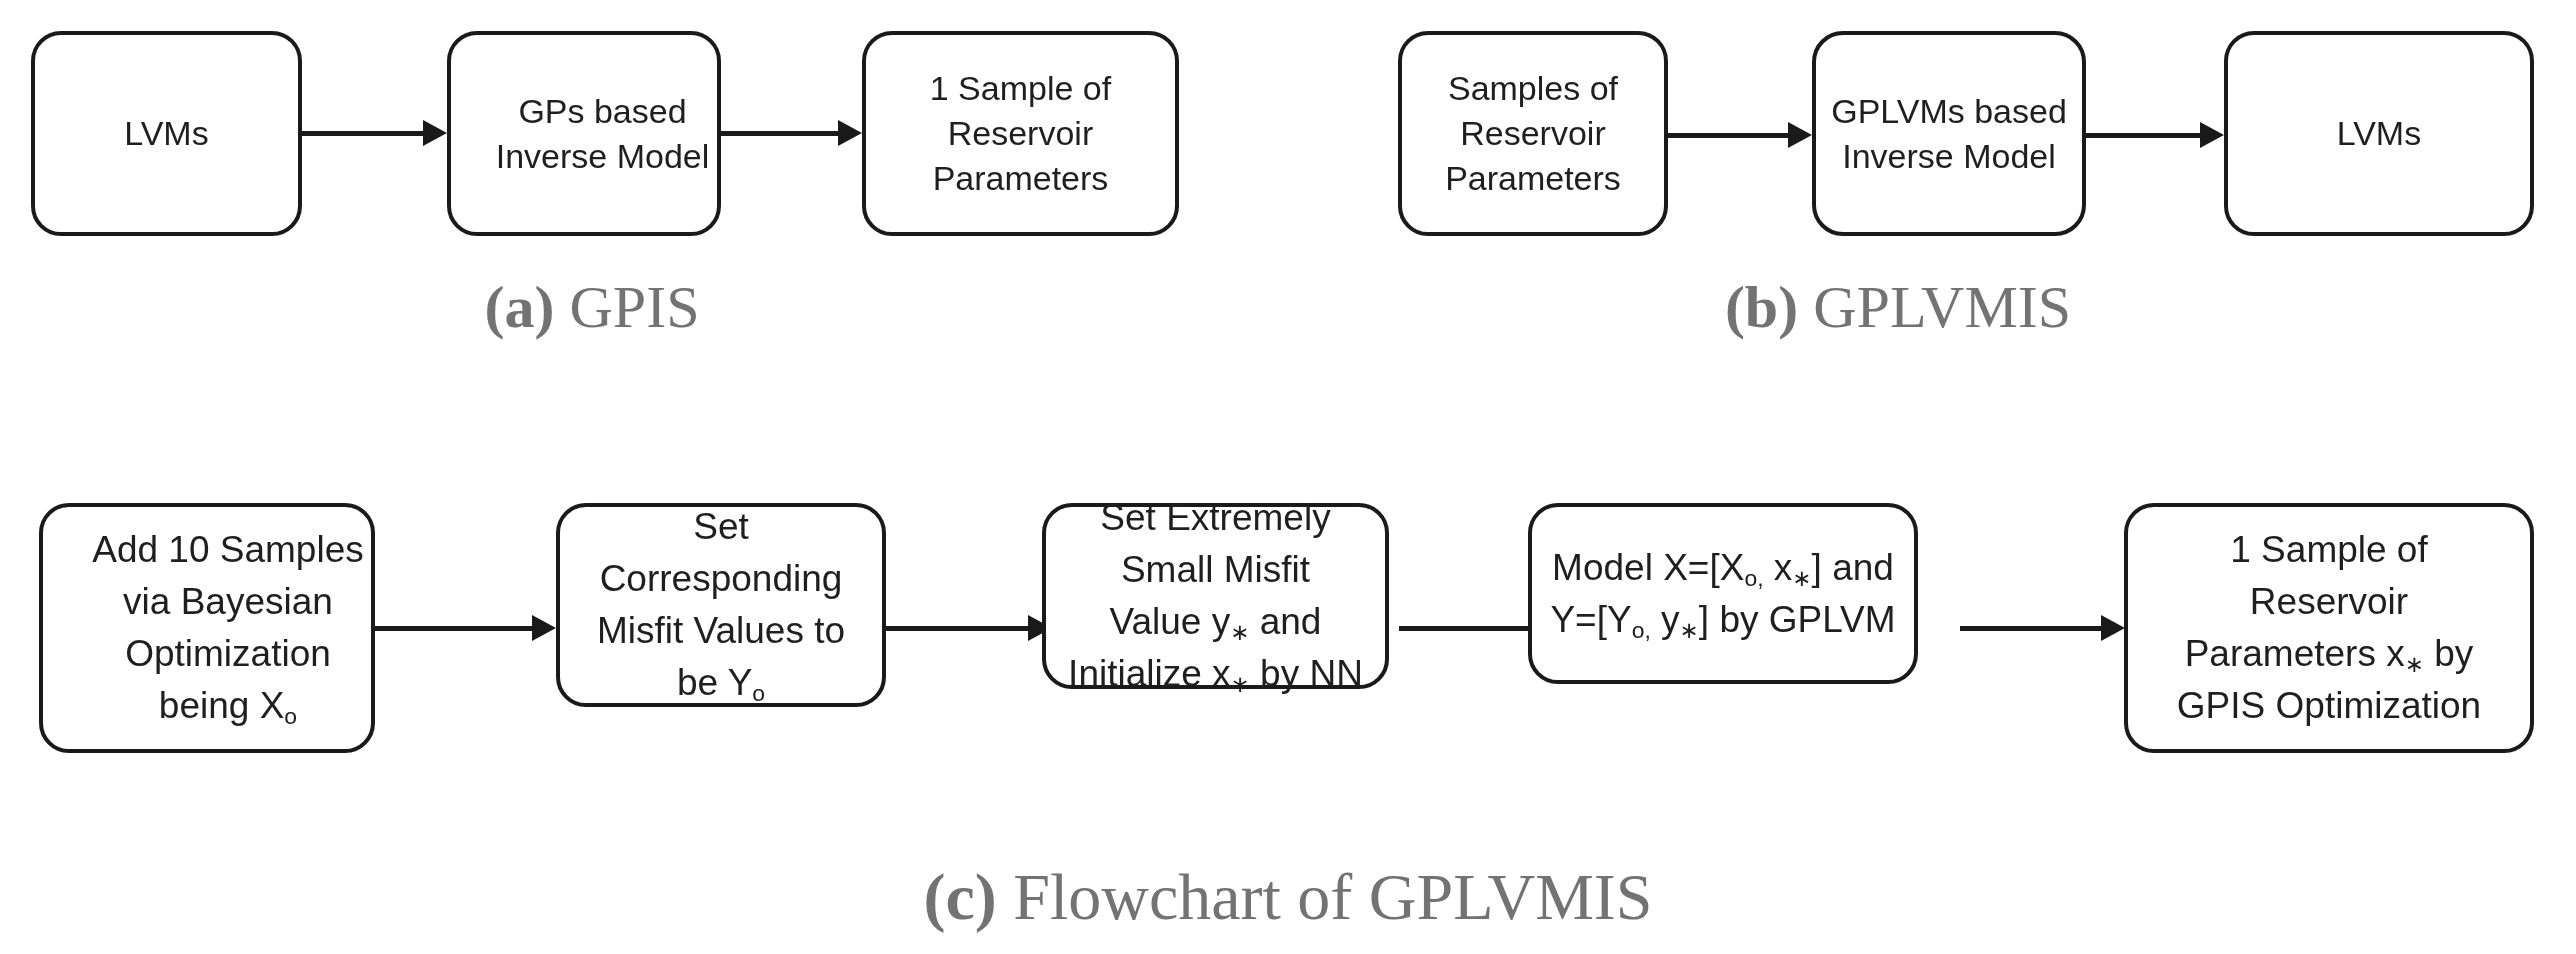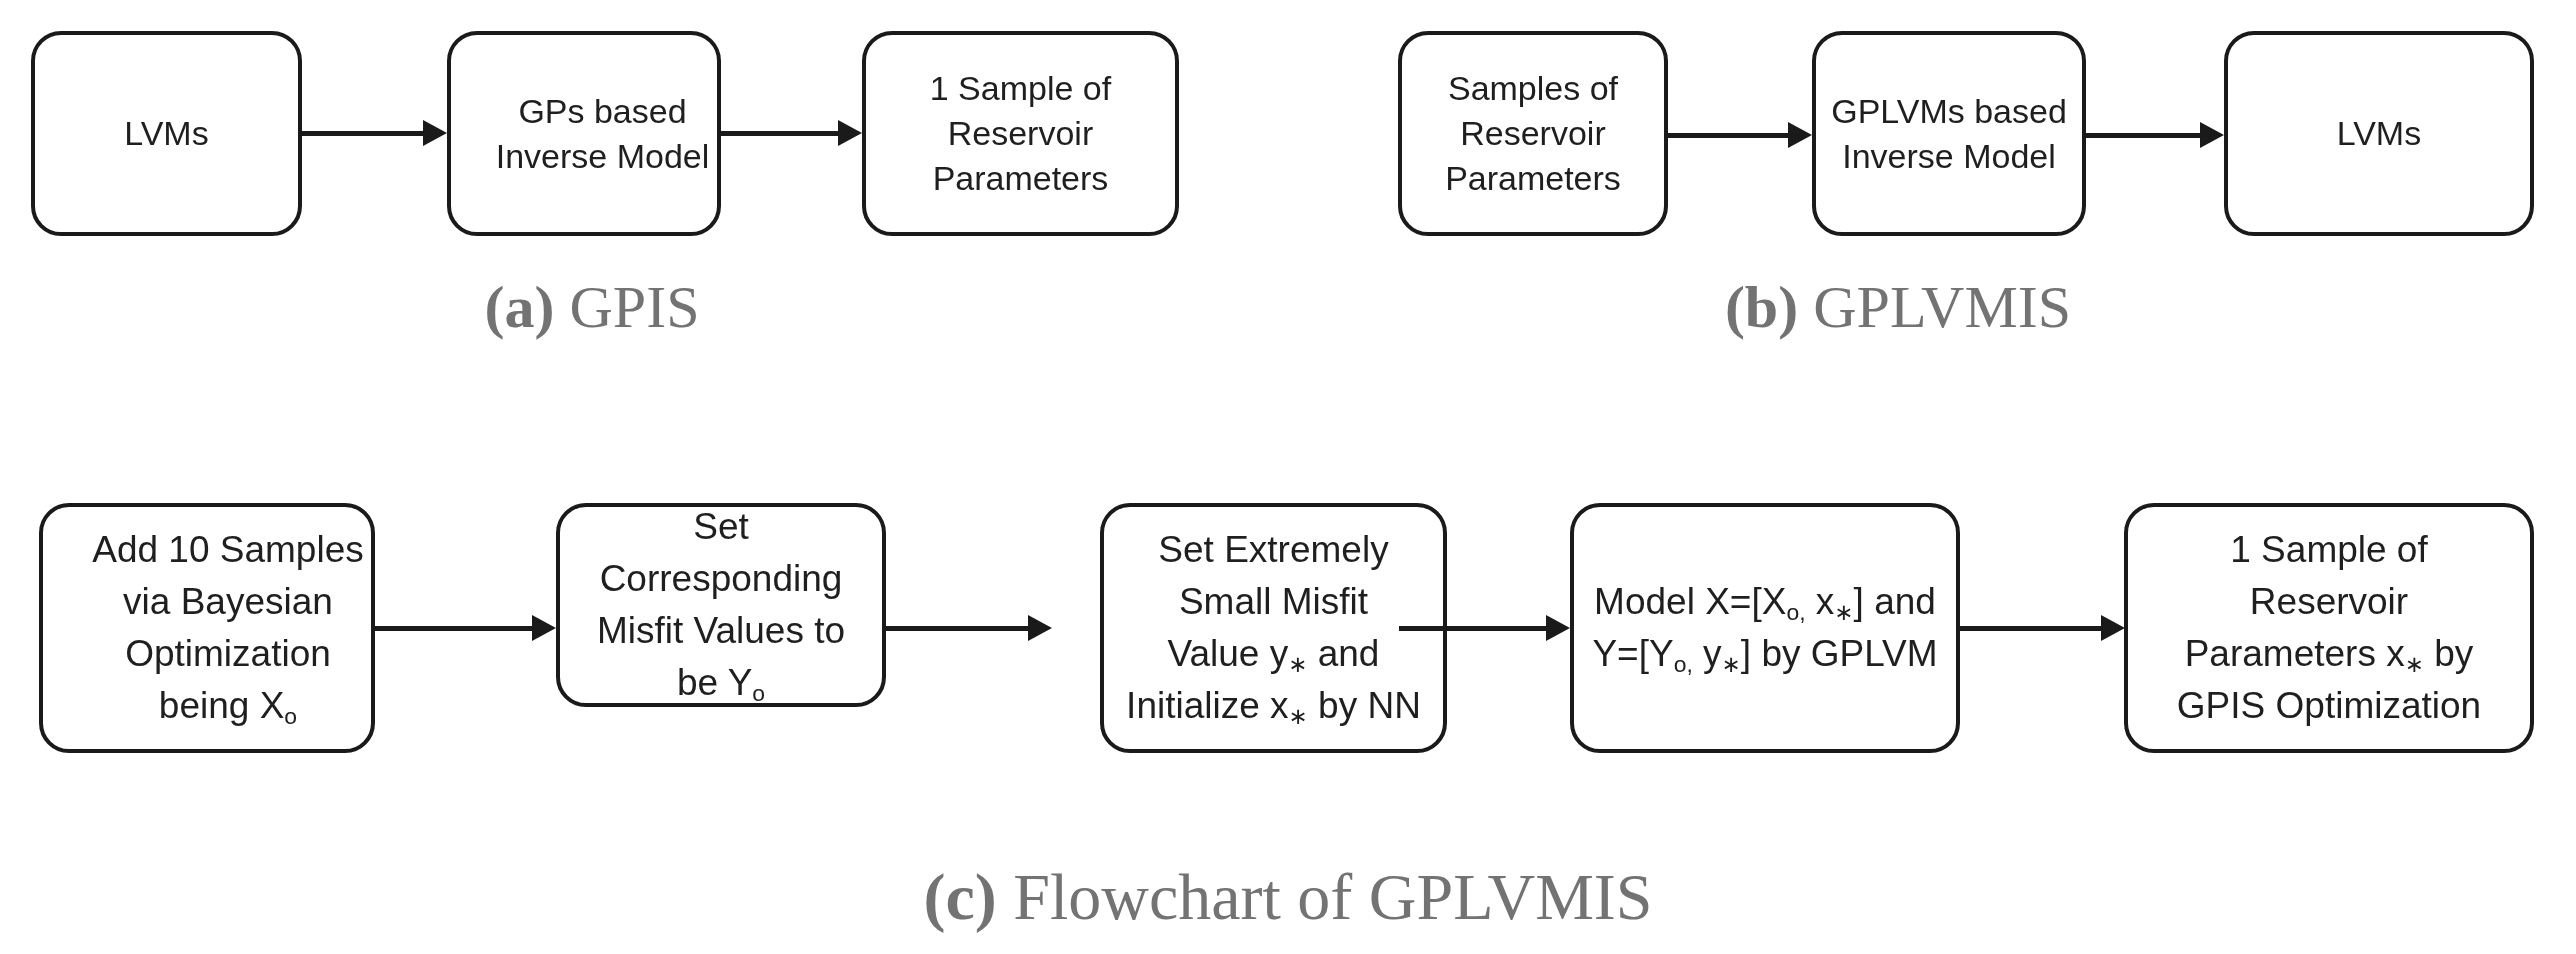--- a/index.html
+++ b/index.html
@@ -112,21 +112,21 @@
 
   <div class="flowbox row-ab" style="left:1398px; top:31px; width:270px; height:205px;">
       <div class="line"><span>Samples of</span></div>
       <div class="line"><span>Reservoir</span></div>
       <div class="line"><span>Parameters</span></div>
     </div>
   <div class="arrow" style="left:1668px; top:122px; width:144px;">
     <span class="arrow-line" style="width:125px;"></span>
     <span class="arrow-head"></span>
   </div>
-  <div class="flowbox row-ab" style="left:1812px; top:31px; width:274px; height:205px;">
+  <div class="flowbox row-ab" style="left:1812px; top:31px; width:274px; height:205px;border-radius:31px;">
       <div class="line"><span>GPLVMs based</span></div>
       <div class="line"><span>Inverse Model</span></div>
     </div>
   <div class="arrow" style="left:2086px; top:122px; width:138px;">
     <span class="arrow-line" style="width:118px;"></span>
     <span class="arrow-head"></span>
   </div>
   <div class="flowbox row-ab" style="left:2224px; top:31px; width:310px; height:205px;">
       <div class="line"><span>LVMs</span></div>
     </div>
@@ -148,31 +148,31 @@
   <div class="flowbox row-c" style="left:556px; top:503px; width:330px; height:204px;">
       <div class="line"><span>Set</span></div>
       <div class="line"><span>Corresponding</span></div>
       <div class="line"><span>Misfit Values to</span></div>
       <div class="line"><span>be Y</span><sub>o</sub></div>
     </div>
   <div class="arrow" style="left:886px; top:615px; width:166px;">
     <span class="arrow-line" style="width:147px;"></span>
     <span class="arrow-head"></span>
   </div>
-  <div class="flowbox row-c" style="left:1100px; top:503px; width:347px; height:250px;">
+  <div class="flowbox row-c" style="left:1042px; top:503px; width:347px; height:186px;">
       <div class="line"><span>Set Extremely</span></div>
       <div class="line"><span>Small Misfit</span></div>
       <div class="line"><span>Value y</span><sub>∗</sub><span> and</span></div>
       <div class="line"><span>Initialize x</span><sub>∗</sub><span> by NN</span></div>
     </div>
   <div class="arrow" style="left:1399px; top:615px; width:171px;">
     <span class="arrow-line" style="width:151px;"></span>
     <span class="arrow-head"></span>
   </div>
-  <div class="flowbox row-c" style="left:1570px; top:503px; width:390px; height:250px;">
+  <div class="flowbox row-c" style="left:1528px; top:503px; width:390px; height:181px;">
       <div class="line"><span>Model X=[X</span><sub>o,</sub><span> x</span><sub>∗</sub><span>] and</span></div>
       <div class="line"><span>Y=[Y</span><sub>o,</sub><span> y</span><sub>∗</sub><span>] by GPLVM</span></div>
     </div>
   <div class="arrow" style="left:1960px; top:615px; width:165px;">
     <span class="arrow-line" style="width:145px;"></span>
     <span class="arrow-head"></span>
   </div>
   <div class="flowbox row-c" style="left:2124px; top:503px; width:410px; height:250px;">
       <div class="line"><span>1 Sample of</span></div>
       <div class="line"><span>Reservoir</span></div>

